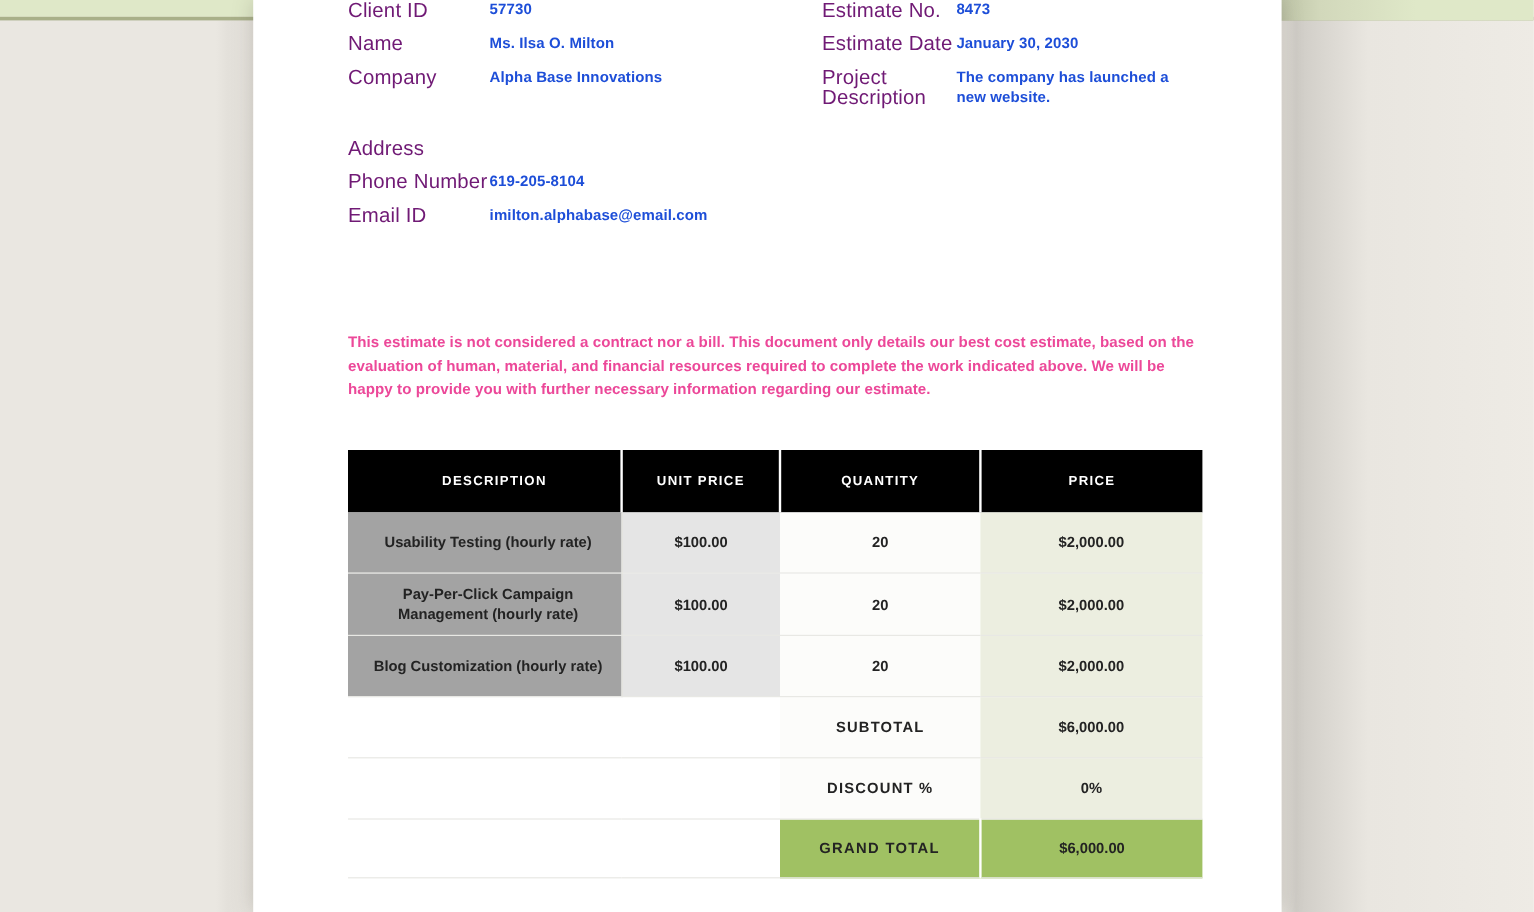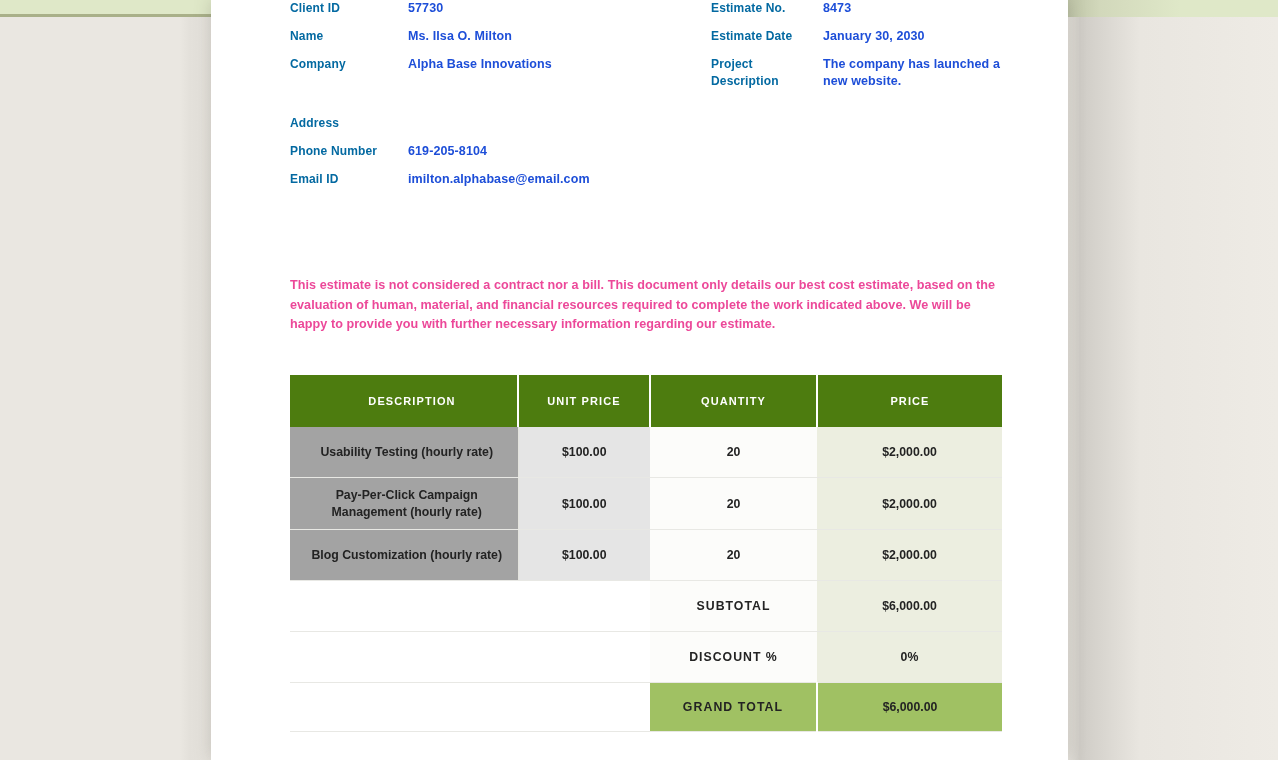--- a/index.html
+++ b/index.html
@@ -64,33 +64,33 @@
     top: 0;
     width: 710px;
   }
 
   
   .info-grid {
     position: relative;
     height: 258px;
   }
   .info-col-left  { position: absolute; left: 0px;   top: 0; width: 360px; }
-  .info-col-right { position: absolute; left: 421px; top: 0; width: 305px; }
+  .info-col-right { position: absolute; left: 395px; top: 0; width: 305px; }
 
   .info-row {
     display: flex;
     align-items: flex-start;
     margin-bottom: 11px;
   }
   .info-label {
     width: 118px;
     flex: 0 0 118px;
-    font-size: 12px;
-    font-weight: bold;
-    color: #0369a1;
+    font-size: 17px;
+    font-weight: normal;
+    color: #701a75;
     line-height: 17px;
     letter-spacing: .15px;
   }
   .info-value {
     flex: 1;
     font-size: 12.5px;
     font-weight: bold;
     color: #1d4ed8;
     line-height: 17px;
     letter-spacing: .1px;
@@ -118,21 +118,21 @@
     left: 0px;
     top: 375px;
     width: 712px;
   }
   table.items {
     border-collapse: collapse;
     width: 712px;
     table-layout: fixed;
   }
   table.items th {
-    background: #4d7c0f;
+    background: #000000;
     color: #ffffff;
     font-size: 11px;
     font-weight: bold;
     letter-spacing: 1.1px;
     height: 50px;
     vertical-align: middle;
     border-right: 2px solid #ffffff;
     text-align: center;
   }
   table.items th:last-child { border-right: none; }

